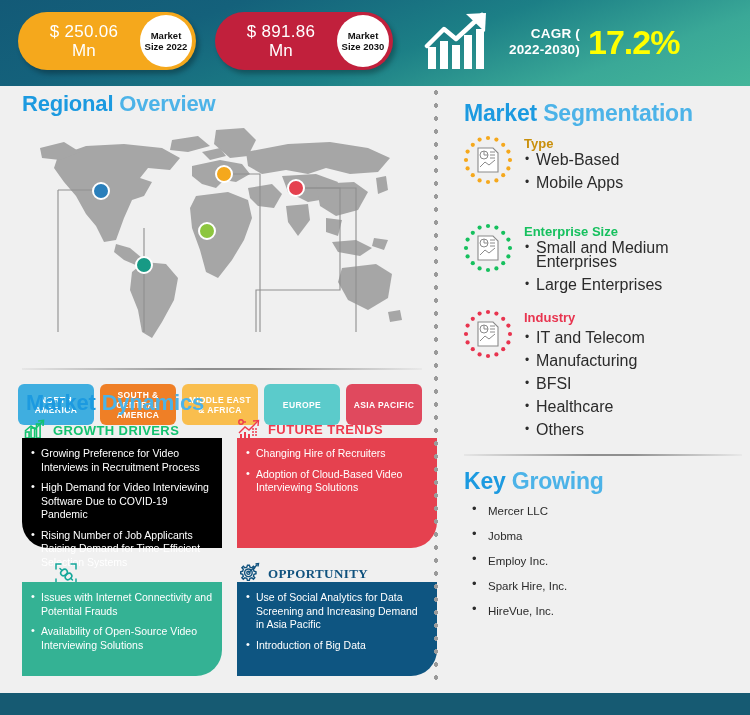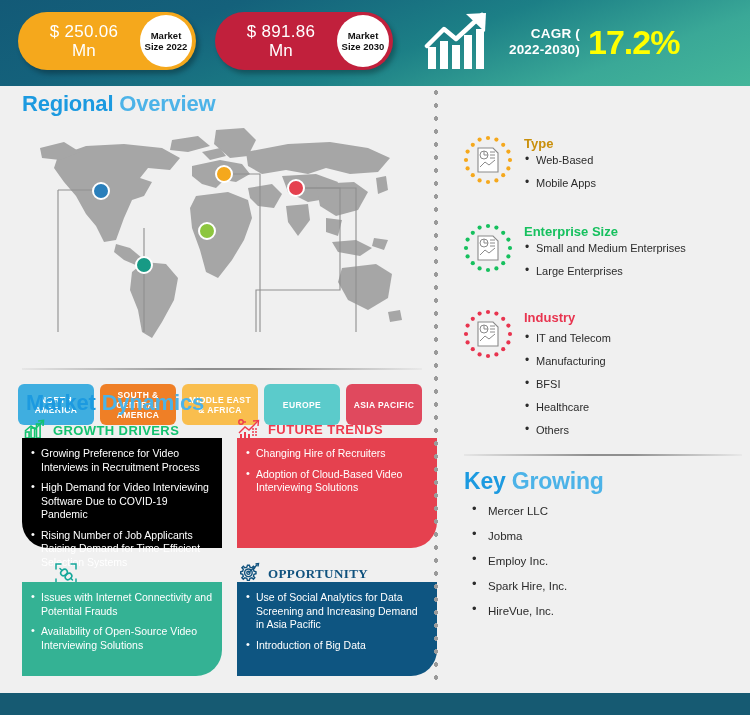--- a/index.html
+++ b/index.html
@@ -122,21 +122,21 @@
           border-radius:0 0 26px 0;}
 
   
   #seg-title{position:absolute;left:20px;top:14px;font-size:23px;}
   .seg-group{position:absolute;display:flex;gap:10px;}
   .seg-icon{width:52px;height:52px;flex:0 0 auto;position:relative;}
   .seg-body{padding-top:2px;}
   .seg-name{font-size:13px;font-weight:bold;margin-bottom:2px;}
   .seg-list{margin:0;padding:0;list-style:none;}
   .seg-list li{
-    font-size:11px;color:#2b2b2b;line-height:14px;margin-bottom:9px;
+    font-size:16px;color:#2b2b2b;line-height:14px;margin-bottom:9px;
     padding-left:12px;position:relative;
   }
   .seg-list li:before{content:"\2022";position:absolute;left:1px;top:-1px;color:#2b2b2b;font-size:12px;}
 
   #seg-type{left:18px;top:48px;}
   #seg-type .seg-name{color:#c98f0b;}
   #seg-ent{left:18px;top:136px;}
   #seg-ent .seg-name{color:#16c05e;}
   #seg-ind{left:18px;top:222px;}
   #seg-ind .seg-name{color:#e8344f;}
@@ -400,20 +400,23 @@
           <li>Use of Social Analytics for Data Screening and Increasing Demand in Asia Pacific</li>
           <li>Introduction of Big Data</li>
         </ul>
       </div>
     </div>
 
     <div class="dotted-sep" style="top:0;left:433px;height:600px;"></div>
 
     <div class="right-col">
 
+      <div class="sect-title" id="seg-title">
+        <b>Market</b><span> Segmentation</span>
+      </div>
 
       <div class="seg-group" id="seg-type">
         <span class="seg-icon">
           <svg class="ico" width="52" height="52" viewBox="0 0 52 52">
             <g fill="#f5a81c">
               <circle cx="26" cy="4" r="2.1"></circle>
                 <circle cx="34.4" cy="5.6" r="2.1"></circle>
               <circle cx="41.2" cy="10.8" r="2.1"></circle>
                 <circle cx="46.4" cy="17.6" r="2.1"></circle>
               <circle cx="48" cy="26" r="2.1"></circle>

